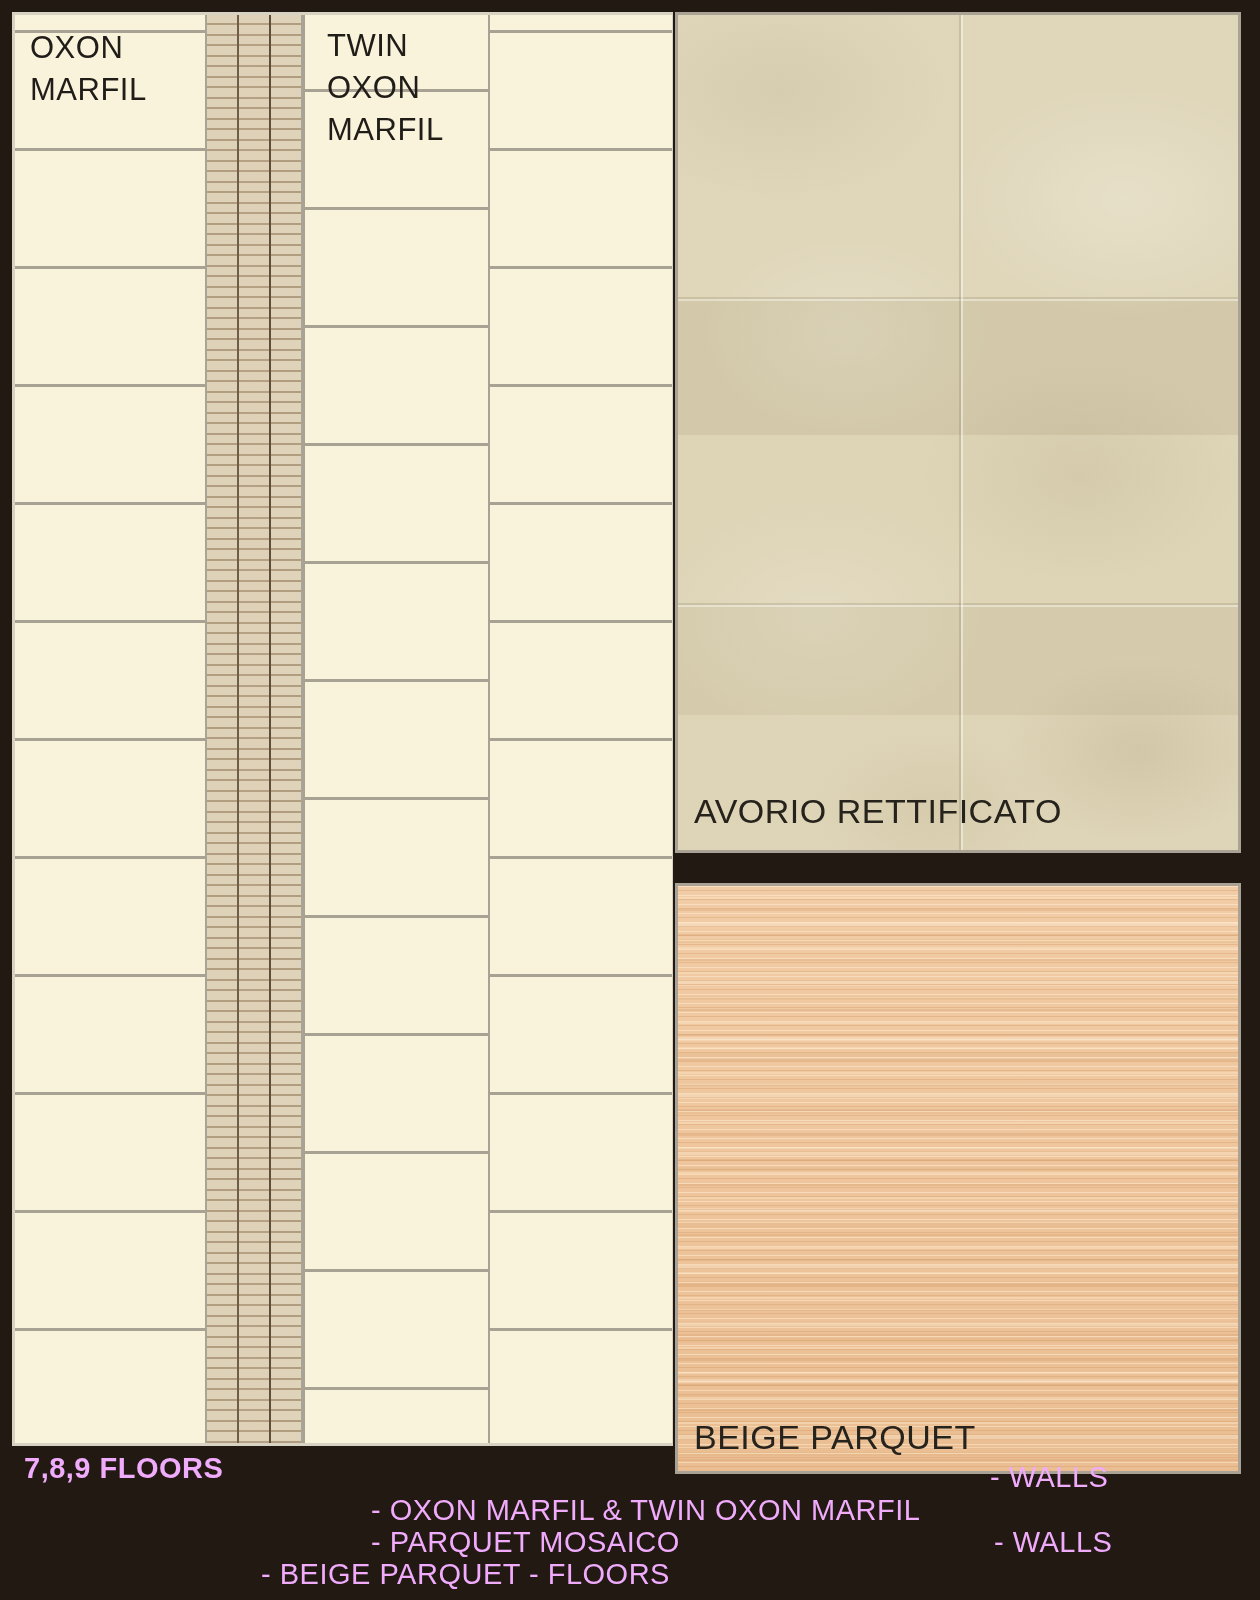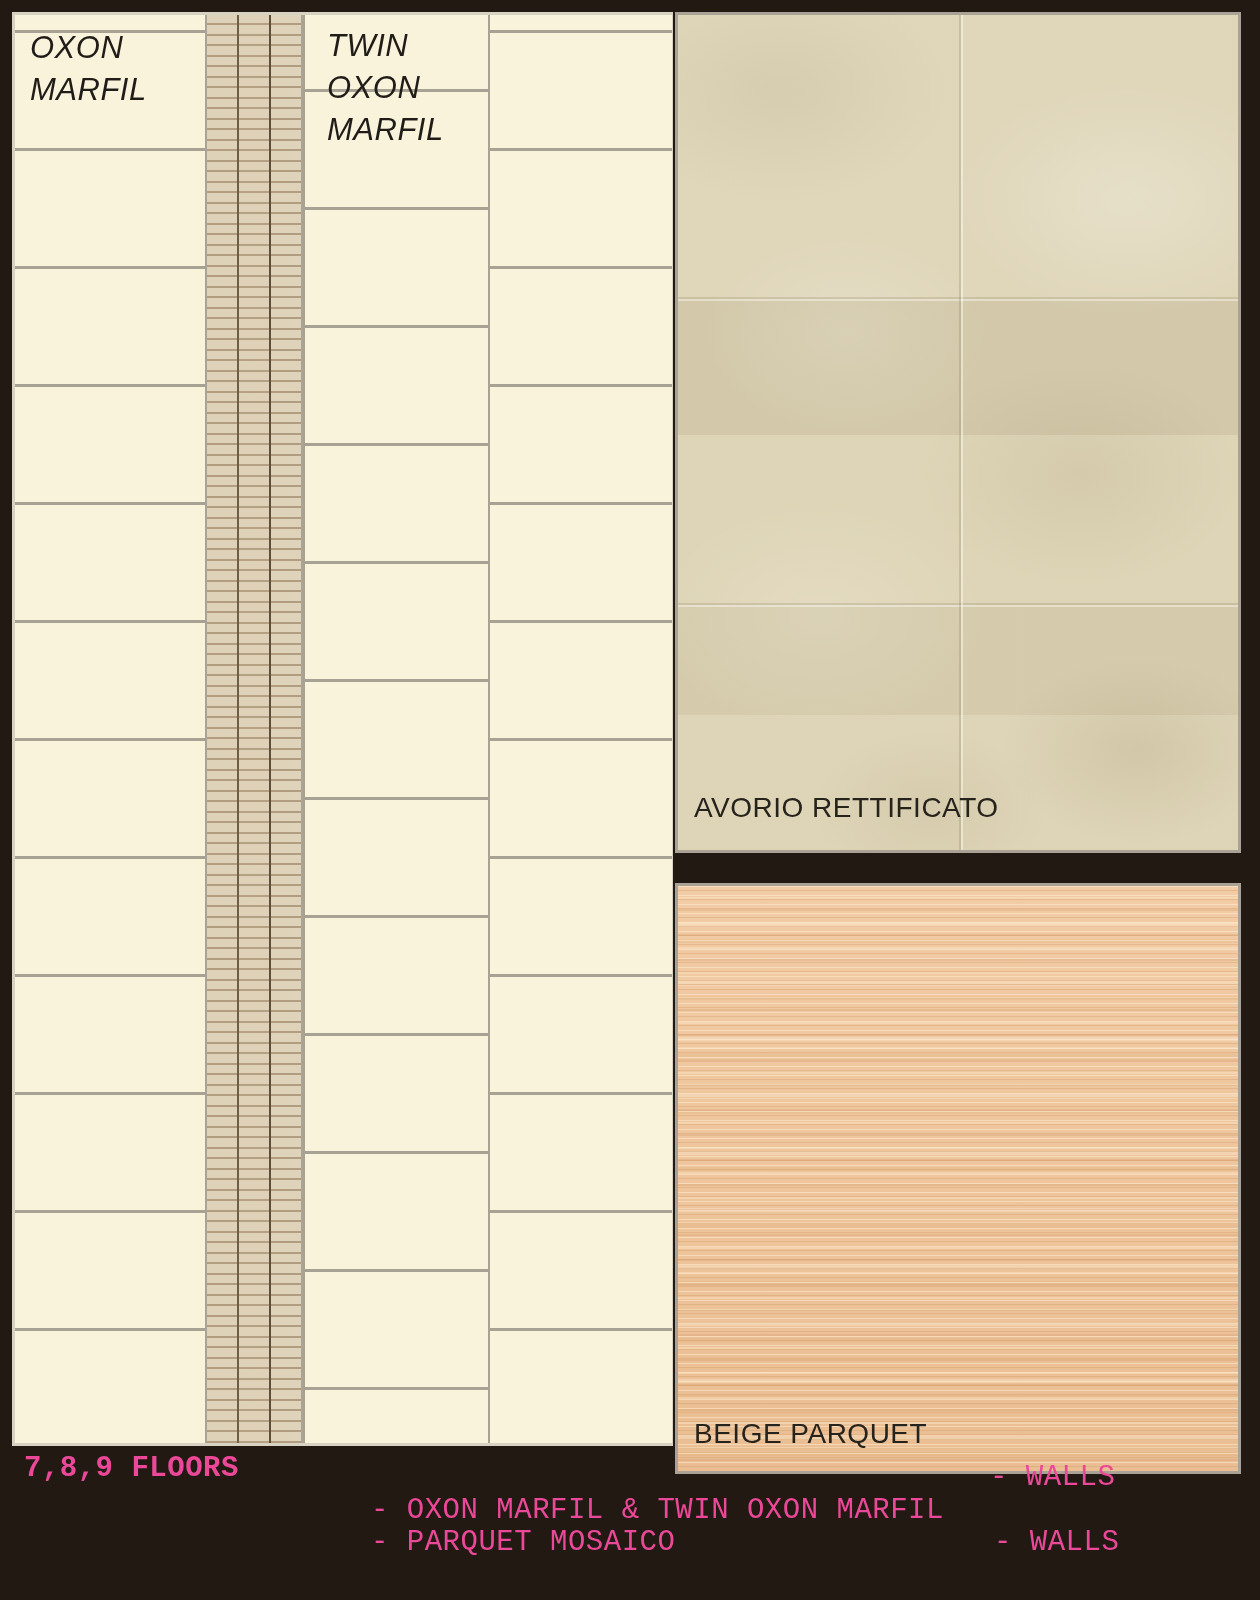--- a/index.html
+++ b/index.html
@@ -16,21 +16,20 @@
     overflow: hidden;
   }
 
   
   .left-panel {
     position: absolute;
     left: 15px; top: 15px;
     width: 655px; height: 1428px;
     box-shadow: 0 0 0 3px #d8d2c2;
     background: #faf3dc;
-    font-style: italic;
   }
   .tile-col {
     position: absolute;
     top: 0; height: 100%;
     background-color: #faf3dc;
     background-image: linear-gradient(to bottom, #faf3dc 0px 115.5px, #a7a294 115.5px 118px);
     background-size: 100% 118px;
     background-repeat: repeat;
   }
   .col-oxon   { left: 0px;   width: 190px; background-position: 0 18px; }
@@ -110,36 +109,35 @@
         transparent 13px 23px, rgba(198,138,84,0.22) 23px 25px),
       repeating-linear-gradient(to bottom,
         transparent 0 37px, rgba(255,245,225,0.30) 37px 41px,
         transparent 41px 53px, rgba(212,162,106,0.18) 53px 57px),
       linear-gradient(to bottom, rgba(255,236,208,0.22), rgba(218,166,112,0.18));
   }
 
   .photo-label {
     position: absolute;
     color: #26221c;
-    font-size: 28px;
+    font-size: 34px;
     letter-spacing: 0.5px;
     white-space: nowrap;
   }
   .label-avorio  { left: 16px; top: 777px; }
   .label-parquet { left: 16px; top: 532px; }
 
   
   .caption { position: absolute; left: 0; top: 0; width: 100%; height: 100%; pointer-events: none; }
   .caption span {
     position: absolute;
-    color: #ec4899;
+    color: #f0abfc;
     font-size: 29px;
     letter-spacing: 0.5px;
     white-space: nowrap;
-    font-family: Liberation Mono, monospace;
   }
   .cap-title   { left: 24px;  top: 1452px; font-size: 35px; font-weight: 700; letter-spacing: 0px; }
   .cap-line1a  { left: 262px; top: 1461px; }
   .cap-line1b  { left: 990px; top: 1461px; }
   .cap-line2   { left: 371px; top: 1494px; text-align: right; }
   .cap-line3a  { left: 371px; top: 1526px; }
   .cap-line3b  { left: 994px; top: 1526px; text-align: right; }
   .cap-line4   { left: 261px; top: 1558px; }
 </style>
 </head>
@@ -168,15 +166,16 @@
   <div class="parquet-panel">
     <div class="photo-label label-parquet">BEIGE PARQUET</div>
   </div>
 
   <div class="caption">
     <span class="cap-title">7,8,9 FLOORS</span>
     <span class="cap-line1b">- WALLS</span>
     <span class="cap-line2">- OXON MARFIL &amp; TWIN OXON MARFIL</span>
     <span class="cap-line3a">- PARQUET MOSAICO</span>
     <span class="cap-line3b">- WALLS</span>
+    <span class="cap-line4">- BEIGE PARQUET - FLOORS</span>
   </div>
 
 </div>
 
 </body></html>

